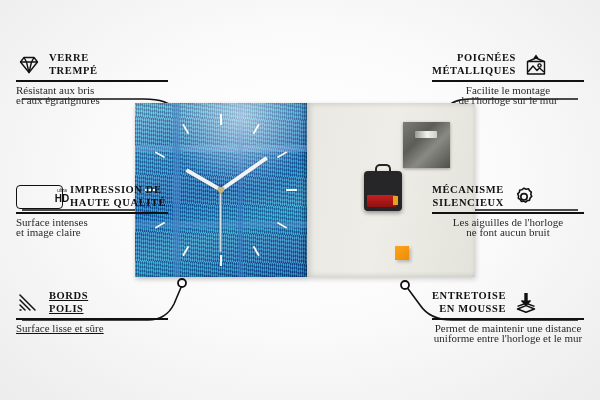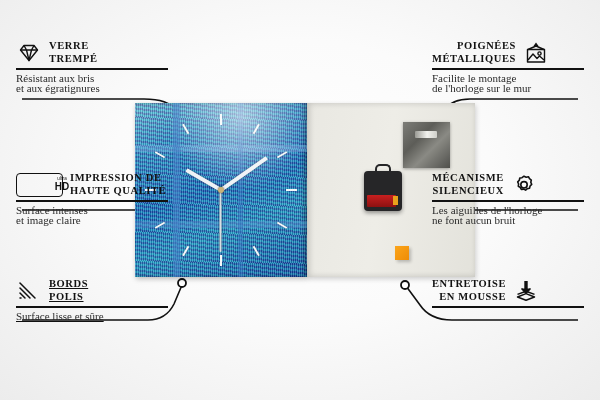--- a/index.html
+++ b/index.html
@@ -67,33 +67,33 @@
   }
   .movement .bail { position: absolute; left: 11px; top: -7px; width: 16px; height: 10px; border: 2px solid #262628; border-bottom: none; border-radius: 5px 5px 0 0; }
   .movement .batt { position: absolute; left: 3px; bottom: 4px; width: 29px; height: 12px; background: linear-gradient(180deg,#c81f1f,#8d1111); border-radius: 1px; }
   .movement .batt b { position: absolute; right: -2px; top: 1px; width: 5px; height: 9px; background: #e9a21c; }
   .spacer {
     position: absolute; left: 88px; top: 143px; width: 14px; height: 14px;
     background: linear-gradient(135deg,#fba51b,#ef8c06); box-shadow: 2px 2px 3px rgba(0,0,0,.22);
   }
 
   
-  .callout { position: absolute; width: 152px; }
+  .callout { position: absolute; width: 152px; margin-top: 12px; }
   .callout .head { display: flex; align-items: center; gap: 7px; }
   .callout.right .head { justify-content: flex-start; }
   .callout .title {
     font-size: 10.5px; font-weight: bold; line-height: 12.5px;
     letter-spacing: .6px; text-transform: uppercase; color: #111;
   }
   .callout.left .title { text-align: left; }
   .callout.right .title { text-align: right; }
   .callout .rule { height: 1.5px; background: #111; margin: 3px 0 3px; }
   .callout .body { font-size: 11px; line-height: 10.5px; color: #2a2a2a; }
   .callout.left .body { text-align: left; }
-  .callout.right .body { text-align: left; }
+  .callout.right .body { text-align: center; }
   .ico { width: 26px; height: 24px; flex: 0 0 26px; display: block; }
 
   .c-verre   { left: 16px;  top: 40px; }
   .c-hd      { left: 16px;  top: 172px; }
   .c-bords   { left: 16px;  top: 278px; text-decoration: underline; }
   .c-poign   { left: 432px; top: 40px; }
   .c-meca    { left: 432px; top: 172px; }
   .c-entre   { left: 432px; top: 278px; }
 
   .hdbox {
@@ -298,15 +298,19 @@
       <svg class="ico" viewBox="0 0 24 24">
         <g fill="none" stroke="#111" stroke-width="1.5" stroke-linejoin="round">
           <path d="M12,2 L12,11" stroke-width="3.4"></path>
           <path d="M7.5,9.5 L12,14.2 L16.5,9.5" fill="#111" stroke="#111"></path>
           <path d="M12,14.6 L3.5,18 L12,21.2 L20.5,18 Z"></path>
           <path d="M3.5,15.4 L12,12.2 L20.5,15.4"></path>
         </g>
       </svg>
     </div>
     <div class="rule"></div>
+    <div class="body">
+      <div>Permet de maintenir une distance</div>
+      <div>uniforme entre l'horloge et le mur</div>
+    </div>
   </div>
 
 </div>
 
 </body></html>

